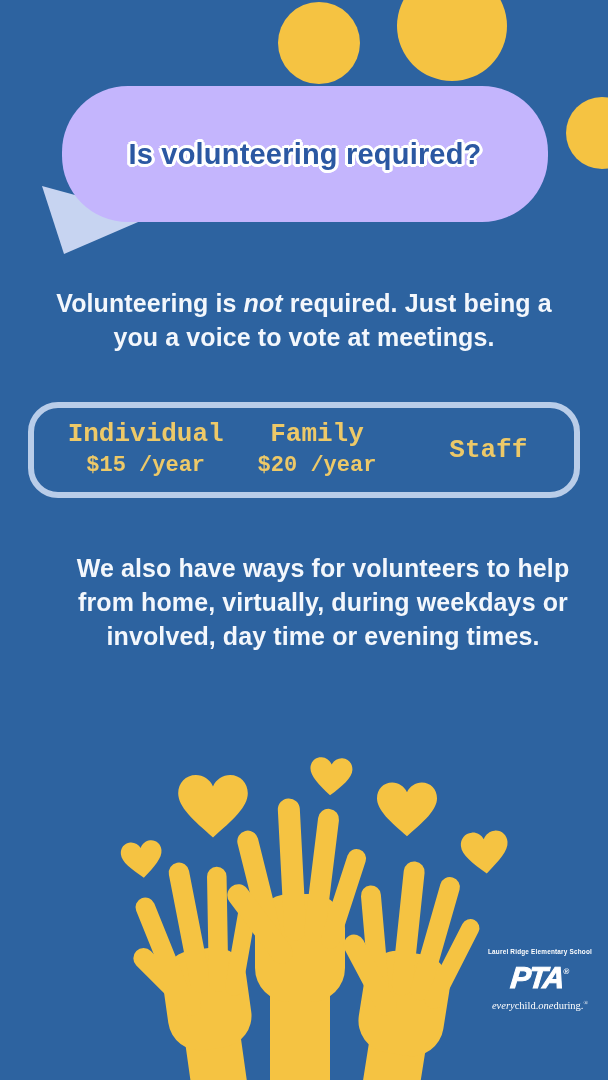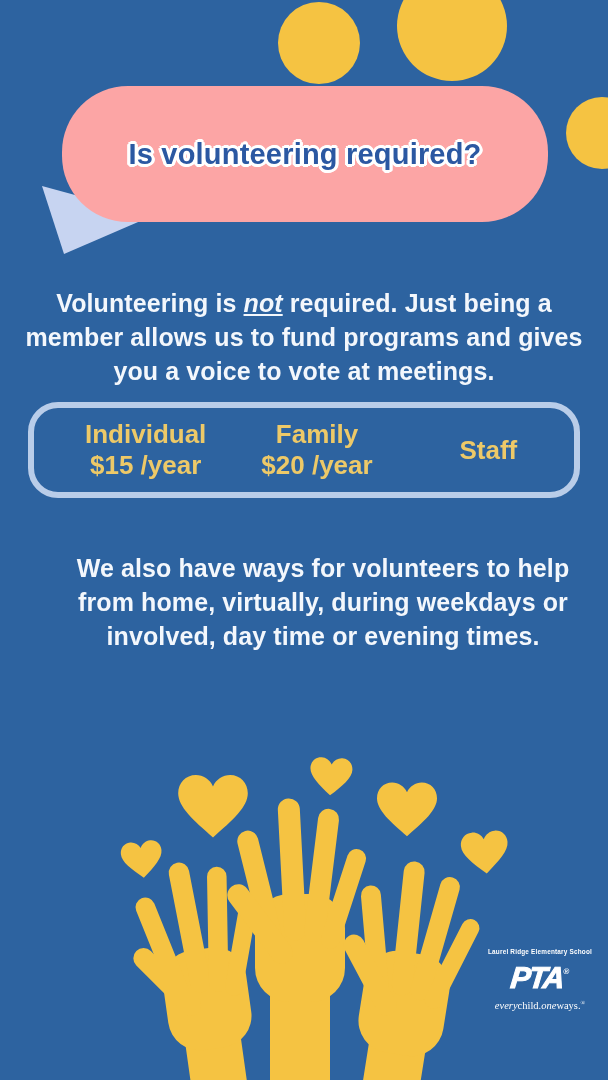--- a/index.html
+++ b/index.html
@@ -16,21 +16,21 @@
   .circle-c { left:566px; top:97px; width:72px;  height:72px; }
 
   
   .bubble-tail {
     position:absolute; left:40px; top:180px; width:120px; height:80px;
     background:#c7d4f1;
     clip-path:polygon(2px 6px, 112px 36px, 24px 74px);
   }
   .bubble {
     position:absolute; left:62px; top:86px; width:486px; height:136px;
-    background:#fca5a5; border-radius:66px;
+    background:#c4b5fd; border-radius:66px;
     display:flex; flex-direction:column; justify-content:center;
     text-align:center;
   }
   .bubble-line {
     font-size:29px; font-weight:700; color:#2b58a2; line-height:40px;
     letter-spacing:.2px;
     text-shadow:
       -3px 0 0 #fff, 3px 0 0 #fff, 0 -3px 0 #fff, 0 3px 0 #fff,
       -2px -2px 0 #fff, 2px -2px 0 #fff, -2px 2px 0 #fff, 2px 2px 0 #fff,
       -3px 1px 0 #fff, 3px 1px 0 #fff, -1px 3px 0 #fff, 1px -3px 0 #fff;
@@ -38,35 +38,36 @@
 
   
   .para {
     position:absolute; left:0; width:608px; text-align:center;
     color:#f3f7fc; font-weight:700; font-size:25px; line-height:34px;
     letter-spacing:.1px;
   }
   .para-intro    { top:286px; }
   .para-ways     { top:551px;margin-left:19px; }
   .para-involved { top:655px; }
-  .em-italic { font-style:italic;text-decoration:underline; }
+  .em-italic { font-style:italic; }
 
   
   .tier-box {
     position:absolute; left:28px; top:402px; width:552px; height:96px;
     box-sizing:border-box; border:6px solid #b9cde9; border-radius:30px;
     display:flex; flex-direction:row; align-items:stretch;
     padding-left:26px;
+    font-family:Liberation Mono, monospace;
   }
   .tier {
     flex:1; display:flex; flex-direction:column; justify-content:center;
     align-items:center; text-align:center;
   }
   .tier-label { font-size:26px; font-weight:700; color:#edc968; line-height:31px; }
-  .tier-price { font-size:26px; font-weight:700; color:#edc968; line-height:31px; }
+  .tier-price { font-size:22px; font-weight:700; color:#edc968; line-height:31px; }
 
   
   .artwork { position:absolute; left:0; top:0; width:608px; height:1080px; pointer-events:none; }
 
   
   .pta-logo {
     position:absolute; left:484px; top:948px; width:112px;
     text-align:center; color:#ffffff;
   }
   .logo-school {
@@ -96,21 +97,20 @@
   <div class="circle circle-b"></div>
   <div class="circle circle-c"></div>
 
   <div class="bubble-tail"></div>
   <div class="bubble">
     <div class="bubble-line">Is volunteering required?</div>
   </div>
 
   <div class="para para-intro">
     <div><span>Volunteering is </span><span class="em-italic">not</span><span> required. Just being a</span></div>
-    <div>member allows us to fund programs and gives</div>
     <div>you a voice to vote at meetings.</div>
   </div>
 
   <div class="tier-box">
     <div class="tier">
       <div class="tier-label">Individual</div>
       <div class="tier-price">$15 /year</div>
     </div>
     <div class="tier">
       <div class="tier-label">Family</div>
@@ -157,16 +157,16 @@
     <use href="#heart" transform="translate(142,860) rotate(-6) scale(1.7) translate(-12,-11)"></use>
     <use href="#heart" transform="translate(213,807) scale(2.9) translate(-12,-11)"></use>
     <use href="#heart" transform="translate(331,777) rotate(3) scale(1.75) translate(-12,-11)"></use>
     <use href="#heart" transform="translate(407,810) scale(2.5) translate(-12,-11)"></use>
     <use href="#heart" transform="translate(485,853) rotate(-5) scale(1.95) translate(-12,-11)"></use>
   </svg>
 
   <div class="pta-logo">
     <div class="logo-school">Laurel Ridge Elementary School</div>
     <div class="logo-org"><span>PTA</span><span class="reg">®</span></div>
-    <div class="logo-tagline"><span class="it">every</span><span class="bd">child.</span><span class="it">one</span><span class="bd">ways.</span><span class="reg">®</span></div>
+    <div class="logo-tagline"><span class="it">every</span><span class="bd">child.</span><span class="it">one</span><span class="bd">during.</span><span class="reg">®</span></div>
   </div>
 
 </div>
 
 </body></html>

